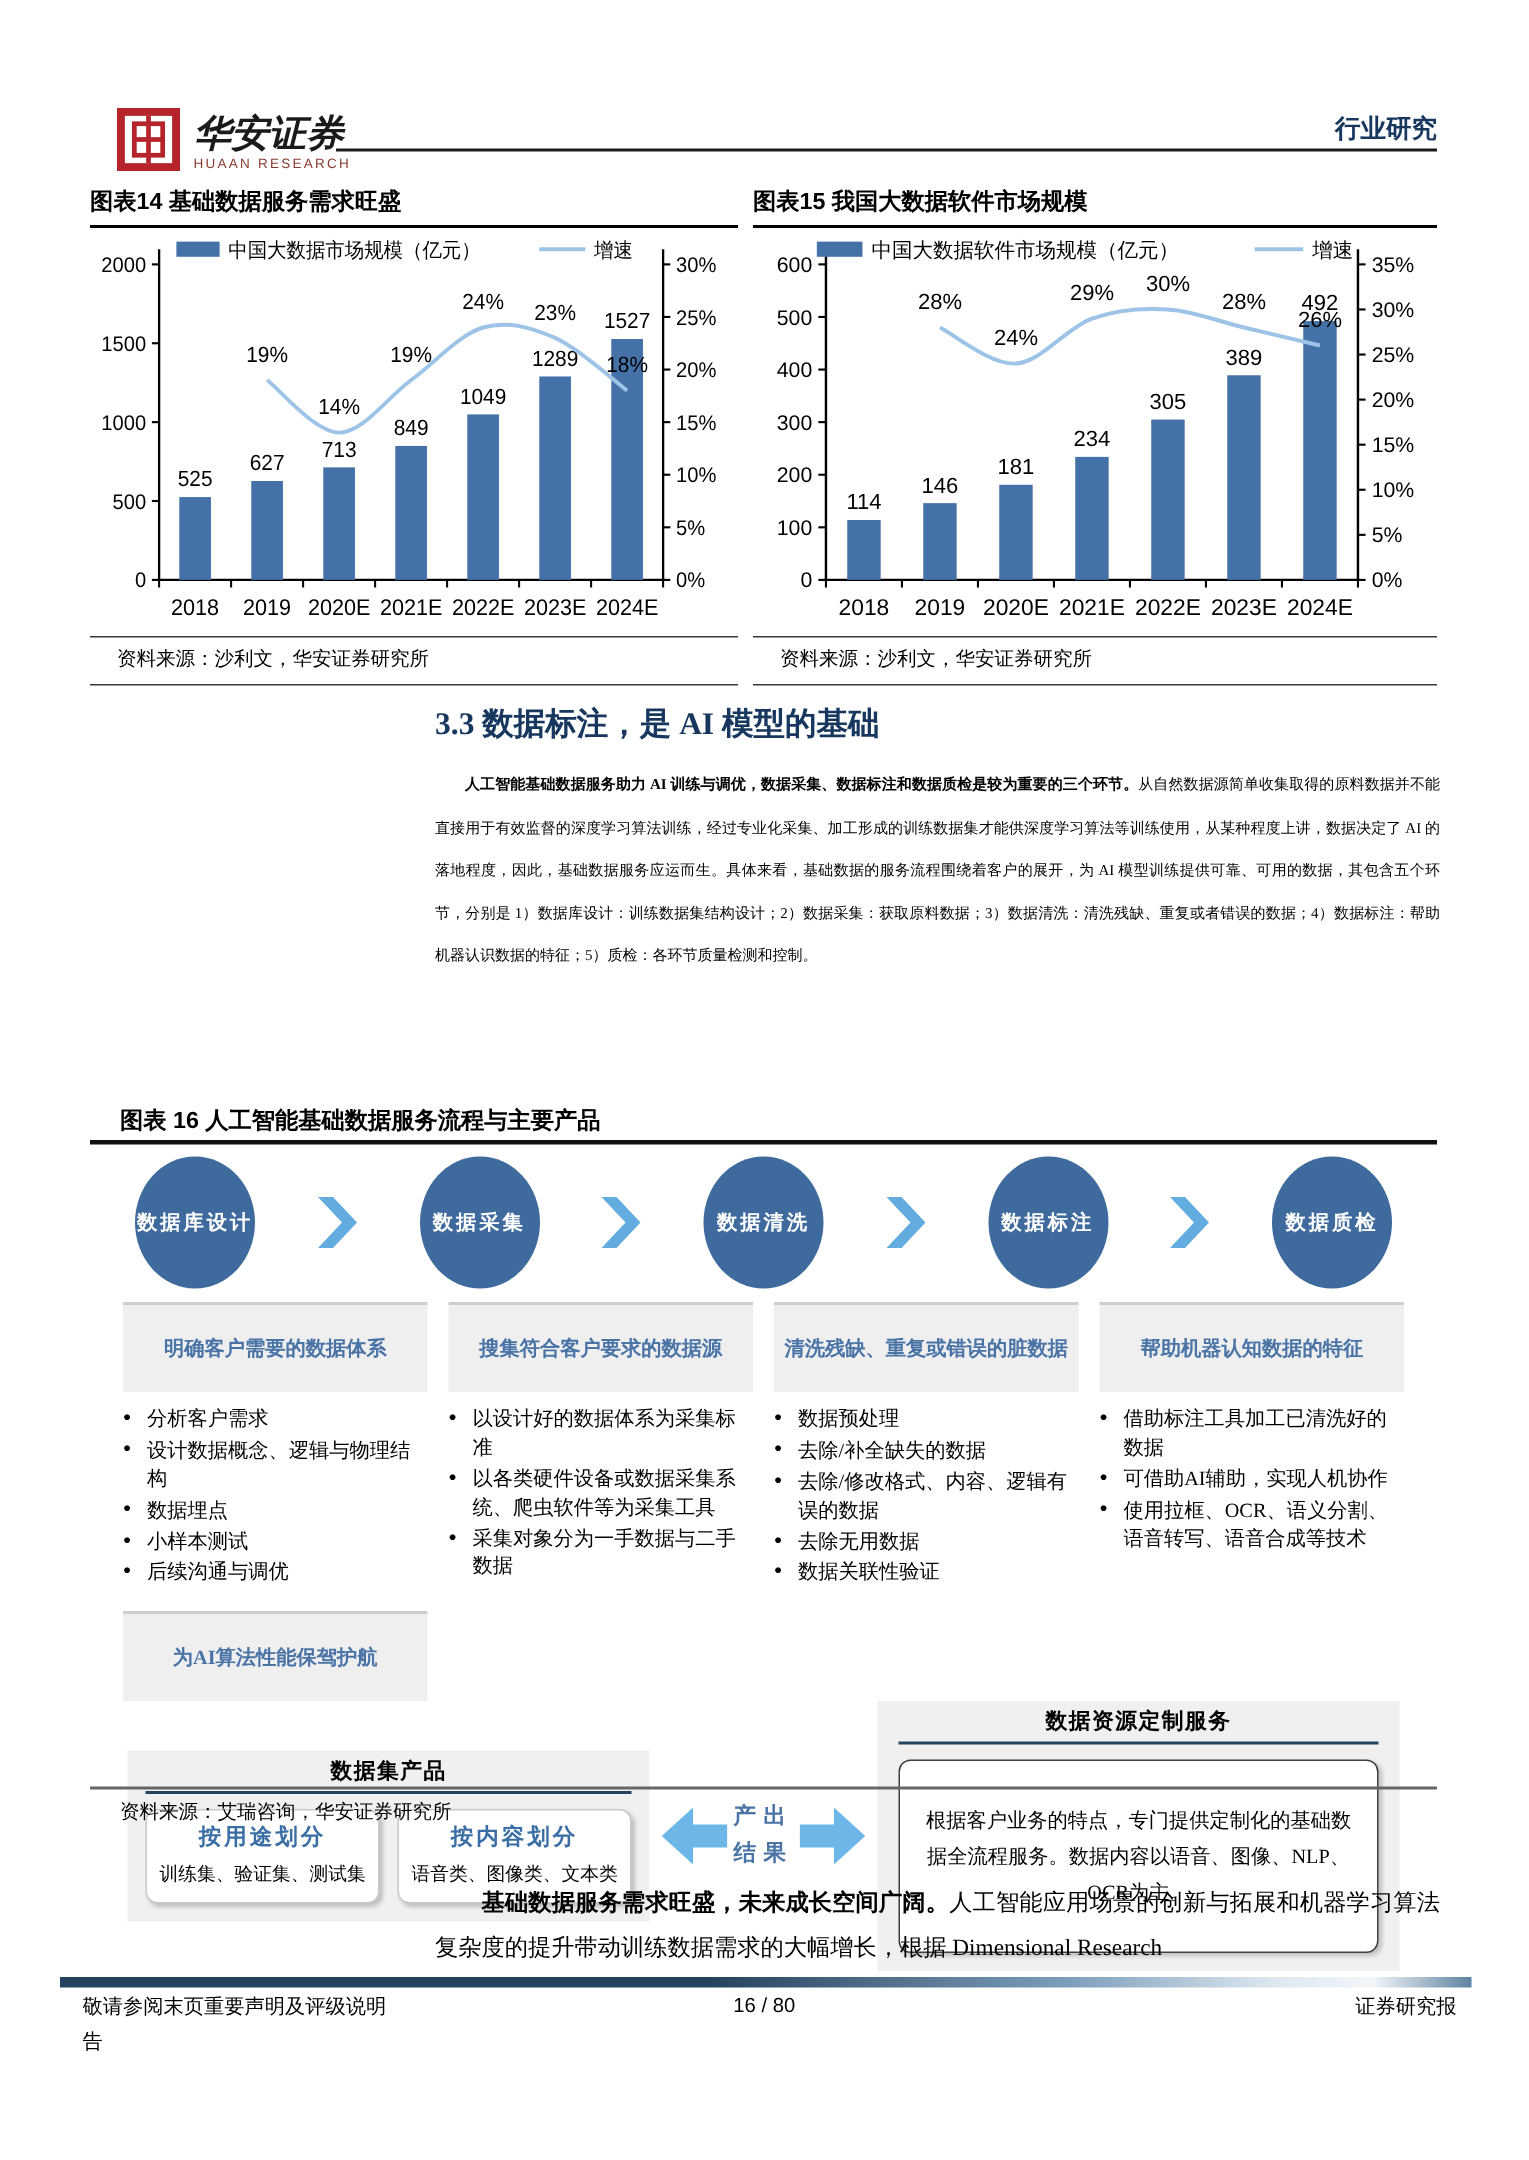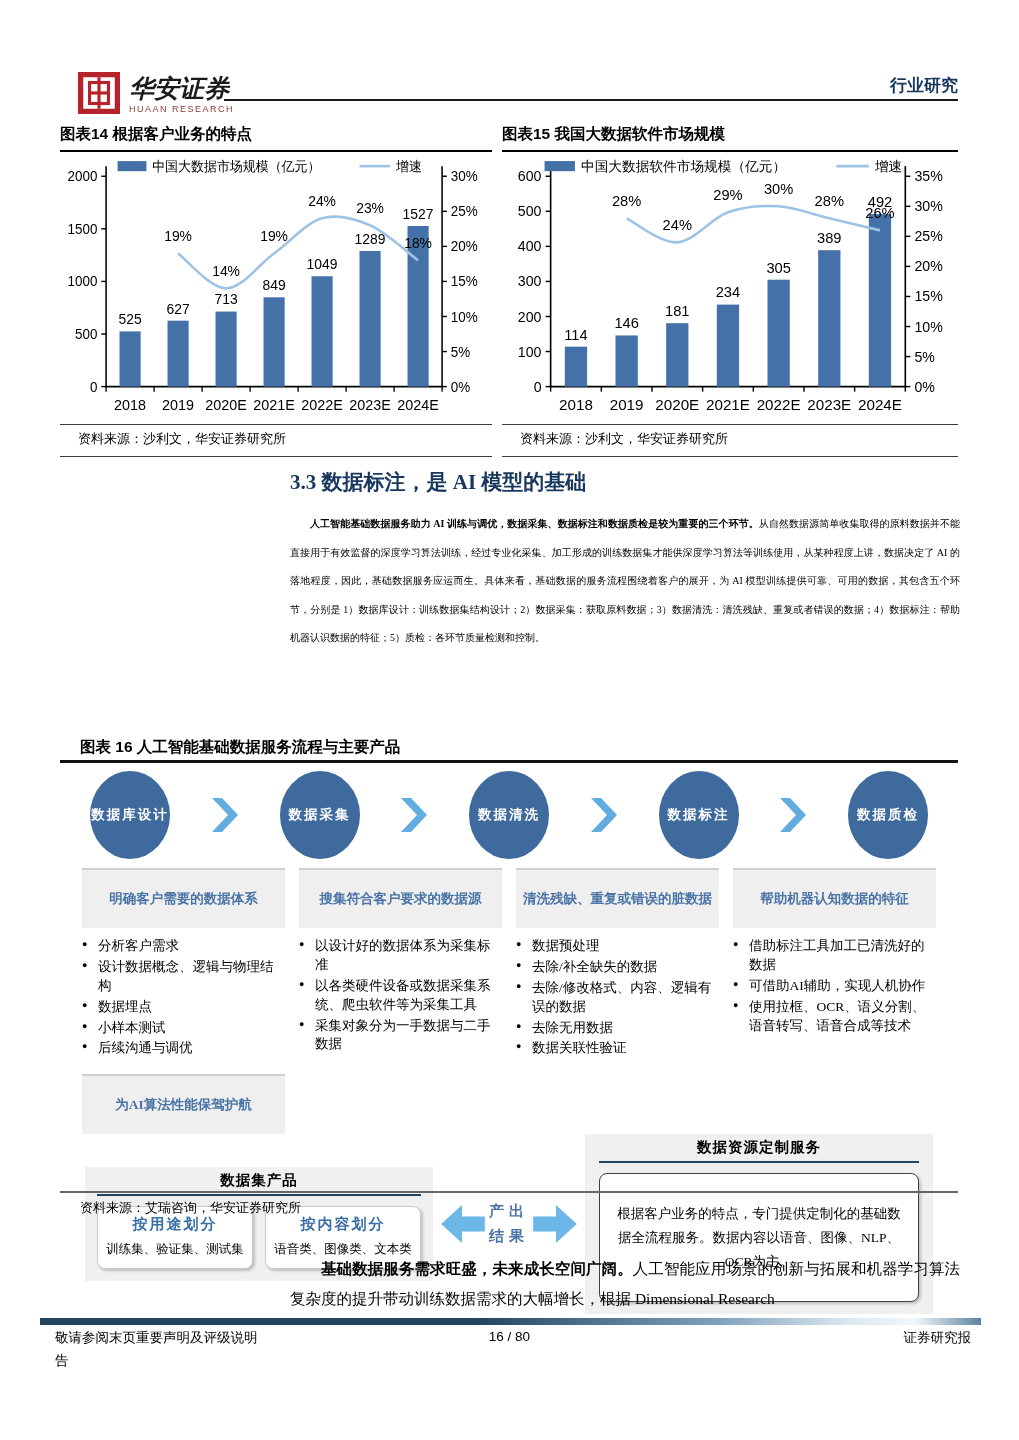--- a/index.html
+++ b/index.html
@@ -76,21 +76,21 @@
     </svg>
     <div>
       <div class="brand-cn">华安证券</div>
       <div class="brand-en">HUAAN RESEARCH</div>
     </div>
   </div>
   <div class="header-rule"></div>
   <div class="industry">行业研究</div>
 
   <div class="fig" id="fig14">
-    <div class="fig-title">图表14 根据客户业务的特点</div>
+    <div class="fig-title">图表14 基础数据服务需求旺盛</div>
     <div class="fig-title-rule"></div>
     <svg class="chart" id="chart0" viewBox="0 0 450 265" preserveAspectRatio="none">
         <line x1="48" y1="12" x2="48" y2="230" stroke="#000" stroke-width="1.6"></line>
         <line x1="398" y1="12" x2="398" y2="230" stroke="#000" stroke-width="1.6"></line>
         <line x1="47" y1="230" x2="399" y2="230" stroke="#000" stroke-width="1.6"></line>
         <line x1="43" y1="230" x2="48" y2="230" stroke="#000" stroke-width="1.4"></line>
         <text x="39" y="235" text-anchor="end" font-size="14">0</text>
         <line x1="43" y1="178" x2="48" y2="178" stroke="#000" stroke-width="1.4"></line>
         <text x="39" y="183" text-anchor="end" font-size="14">500</text>
         <line x1="43" y1="126" x2="48" y2="126" stroke="#000" stroke-width="1.4"></line>

